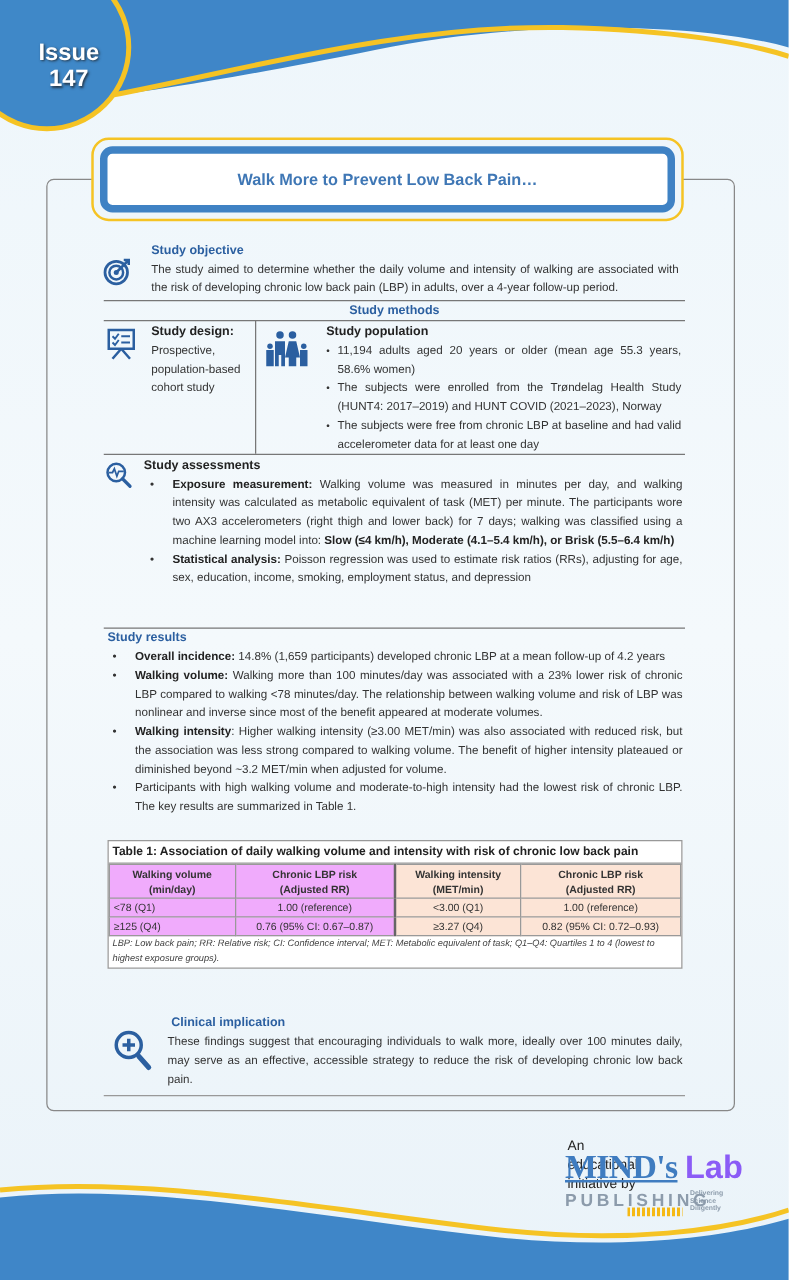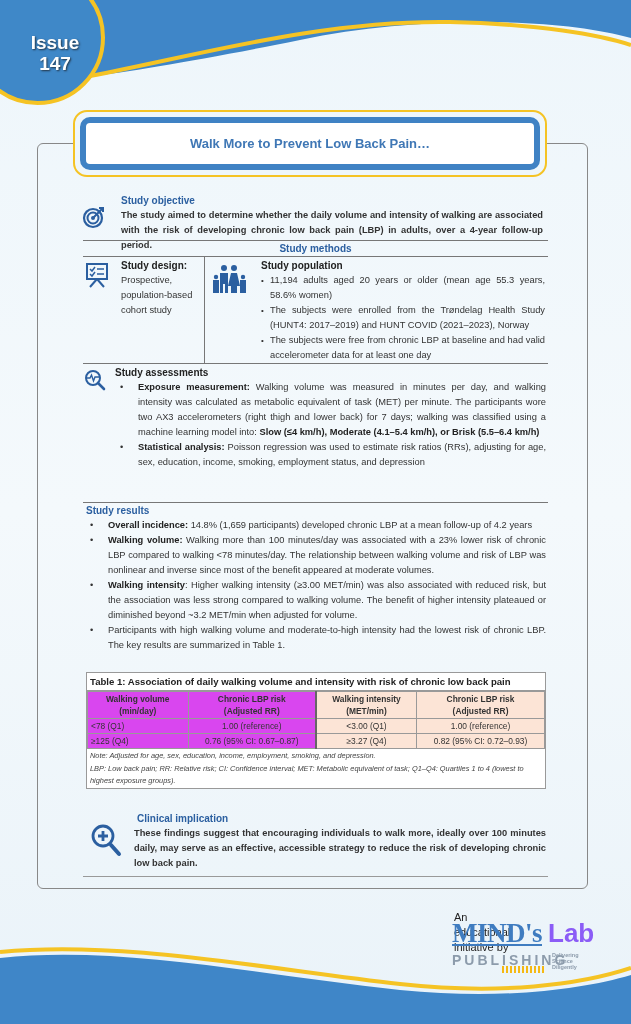--- a/index.html
+++ b/index.html
@@ -33,32 +33,32 @@
     position: absolute; left: 5px; top: 5px; right: 5px; bottom: 5px;
     border: 6px solid #3f82c4; border-radius: 10px; background: #fff;
     display: flex; align-items: center; justify-content: center;
   }
   .title-text { color: #3f77b5; font-weight: bold; font-size: 13px; }
   .content { position: absolute; left: 0; top: 0; width: 502px; height: 1024px; z-index: 5; font-size: 9.3px; line-height: 15px; }
   .h { color: #2b5fa0; font-weight: bold; font-size: 10px; }
   .abs { position: absolute; }
   .hr { position: absolute; height: 1px; background: #777; }
   .vr { position: absolute; width: 1px; background: #777; }
-  .just { text-align: justify; font-weight: bold; }
+  .just { text-align: justify; }
   ul.b { list-style: none; }
   ul.b li { position: relative; padding-left: 22px; text-align: justify; }
   ul.b li::before { content: "•"; position: absolute; left: 4px; top: 0; }
   ul.d { list-style: none; }
   ul.d li { position: relative; padding-left: 9px; text-align: justify; }
   ul.d li::before { content: "•"; position: absolute; left: 0; top: 0; font-size: 8px; }
   b { color: #222; }
   table.t1 { border-collapse: collapse; width: 100%; font-size: 8.4px; line-height: 12px; }
   table.t1 td, table.t1 th { border: 1px solid #999; padding: 1px 3px; }
   table.t1 th { font-weight: bold; text-align: center; color: #333; }
-  .g { background: #d946ef; }
+  .g { background: #f0abfc; }
   .o { background: #fce4d6; }
   .c { text-align: center; }
   .tbl-wrap { position: absolute; left: 86px; top: 672px; width: 460px; border: 1px solid #999; background: #fff; }
   .tbl-title { font-weight: bold; font-size: 9.6px; padding: 1px 3px; color: #222; border-bottom: 1px solid #999; }
   .tbl-note { font-style: italic; font-size: 7.4px; line-height: 12px; padding: 1px 3px; color: #444; }
   .thick-left { border-left: 2px solid #666 !important; }
   .footer-text { position: absolute; left: 454px; top: 910px; font-size: 11px; color: #222; }
   .logo { position: absolute; left: 452px; top: 926px; width: 150px; height: 52px; }
   .logo-mind { position: absolute; left: 0; top: 0; font-family: "Liberation Serif", serif; font-weight: bold; font-size: 27px; color: #3f7cc0; letter-spacing: -0.5px; text-decoration: underline; }
   .logo-lab { position: absolute; left: 96px; top: 0; font-weight: bold; font-size: 26px; color: #8b5cf6; }
@@ -175,21 +175,20 @@
         <td class="o c">1.00 (reference)</td>
       </tr>
       <tr>
         <td class="g">≥125 (Q4)</td>
         <td class="g c">0.76 (95% CI: 0.67–0.87)</td>
         <td class="o c thick-left">≥3.27 (Q4)</td>
         <td class="o c">0.82 (95% CI: 0.72–0.93)</td>
       </tr>
     </tbody>
       </table>
-    <div class="tbl-note">Note: Adjusted for age, sex, education, income, employment, smoking, and depression.</div>
     <div class="tbl-note" style="padding-top:0">LBP: Low back pain; RR: Relative risk; CI: Confidence interval; MET: Metabolic equivalent of task; Q1–Q4: Quartiles 1 to 4 (lowest to highest exposure groups).</div>
   </div>
 
   <svg class="icon" style="left:90px;top:823px;width:32px;height:34px" viewBox="0 0 32 34">
     <circle cx="13" cy="13" r="10" fill="none" stroke="#2b5fa0" stroke-width="2.8"></circle>
     <path d="M13,8 L13,18 M8,13 L18,13" stroke="#2b5fa0" stroke-width="2.8"></path>
     <path d="M21,22 L29,31" stroke="#2b5fa0" stroke-width="4" stroke-linecap="round"></path>
   </svg>
   <div class="abs h" style="left:137px;top:811px">Clinical implication</div>
   <div class="abs just" style="left:134px;top:826px;width:412px">These findings suggest that encouraging individuals to walk more, ideally over 100 minutes daily, may serve as an effective, accessible strategy to reduce the risk of developing chronic low back pain.</div>

